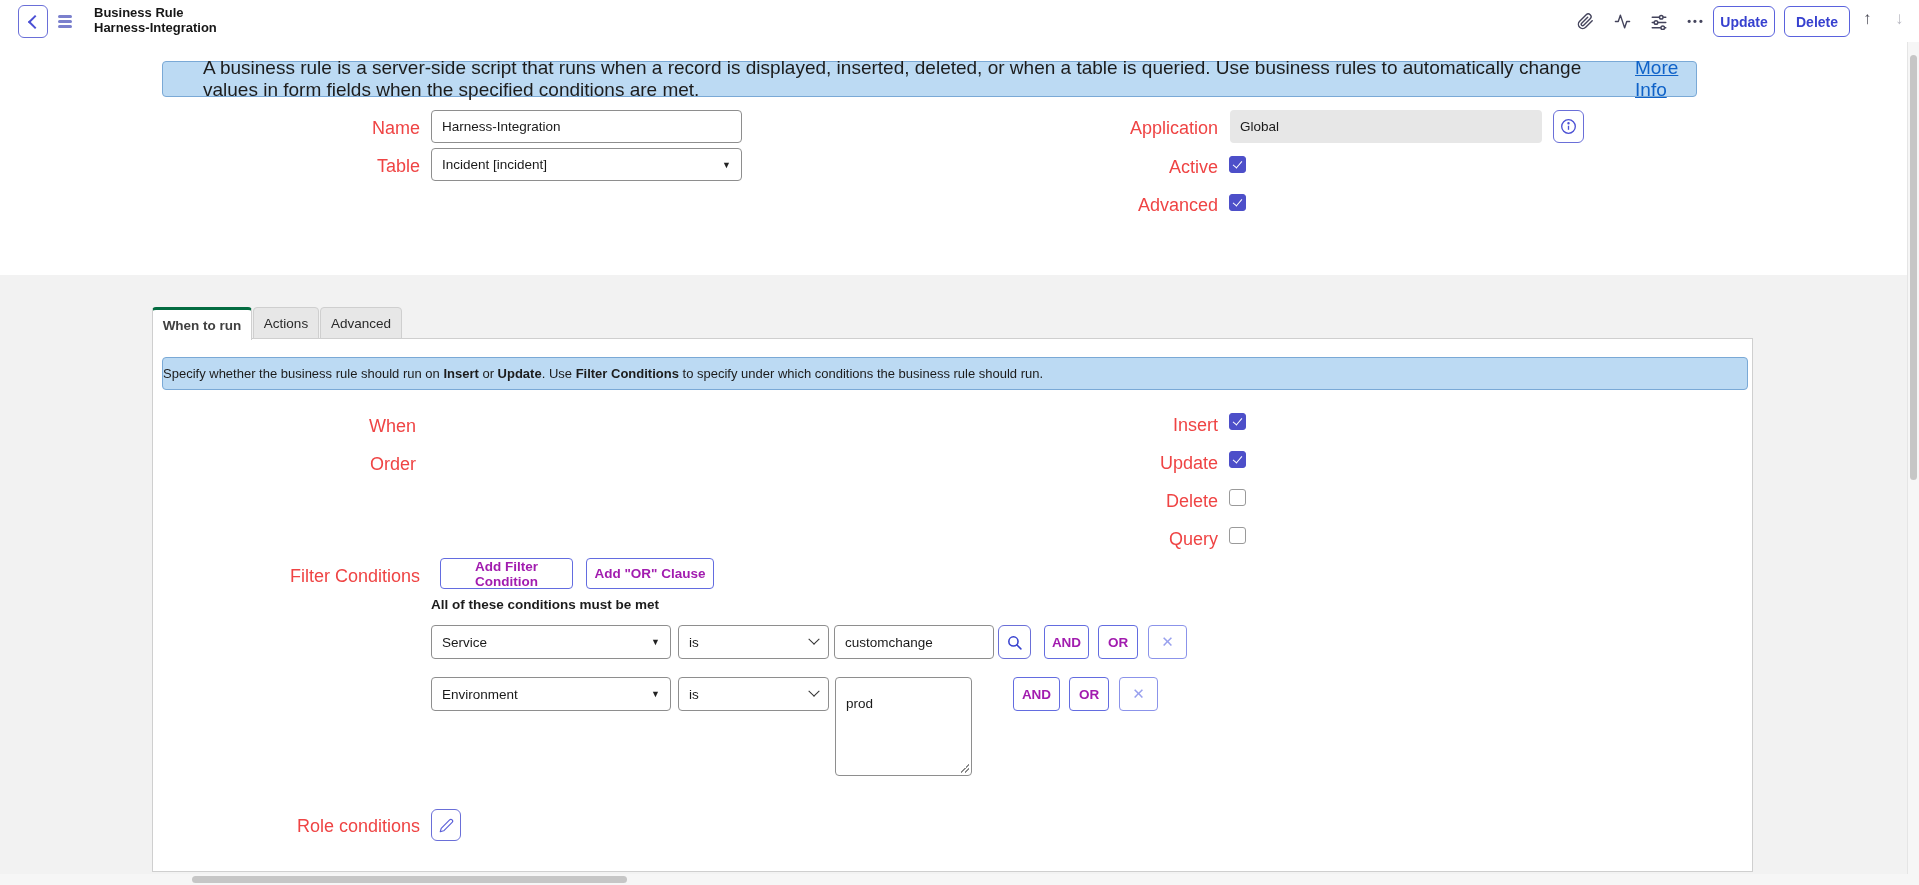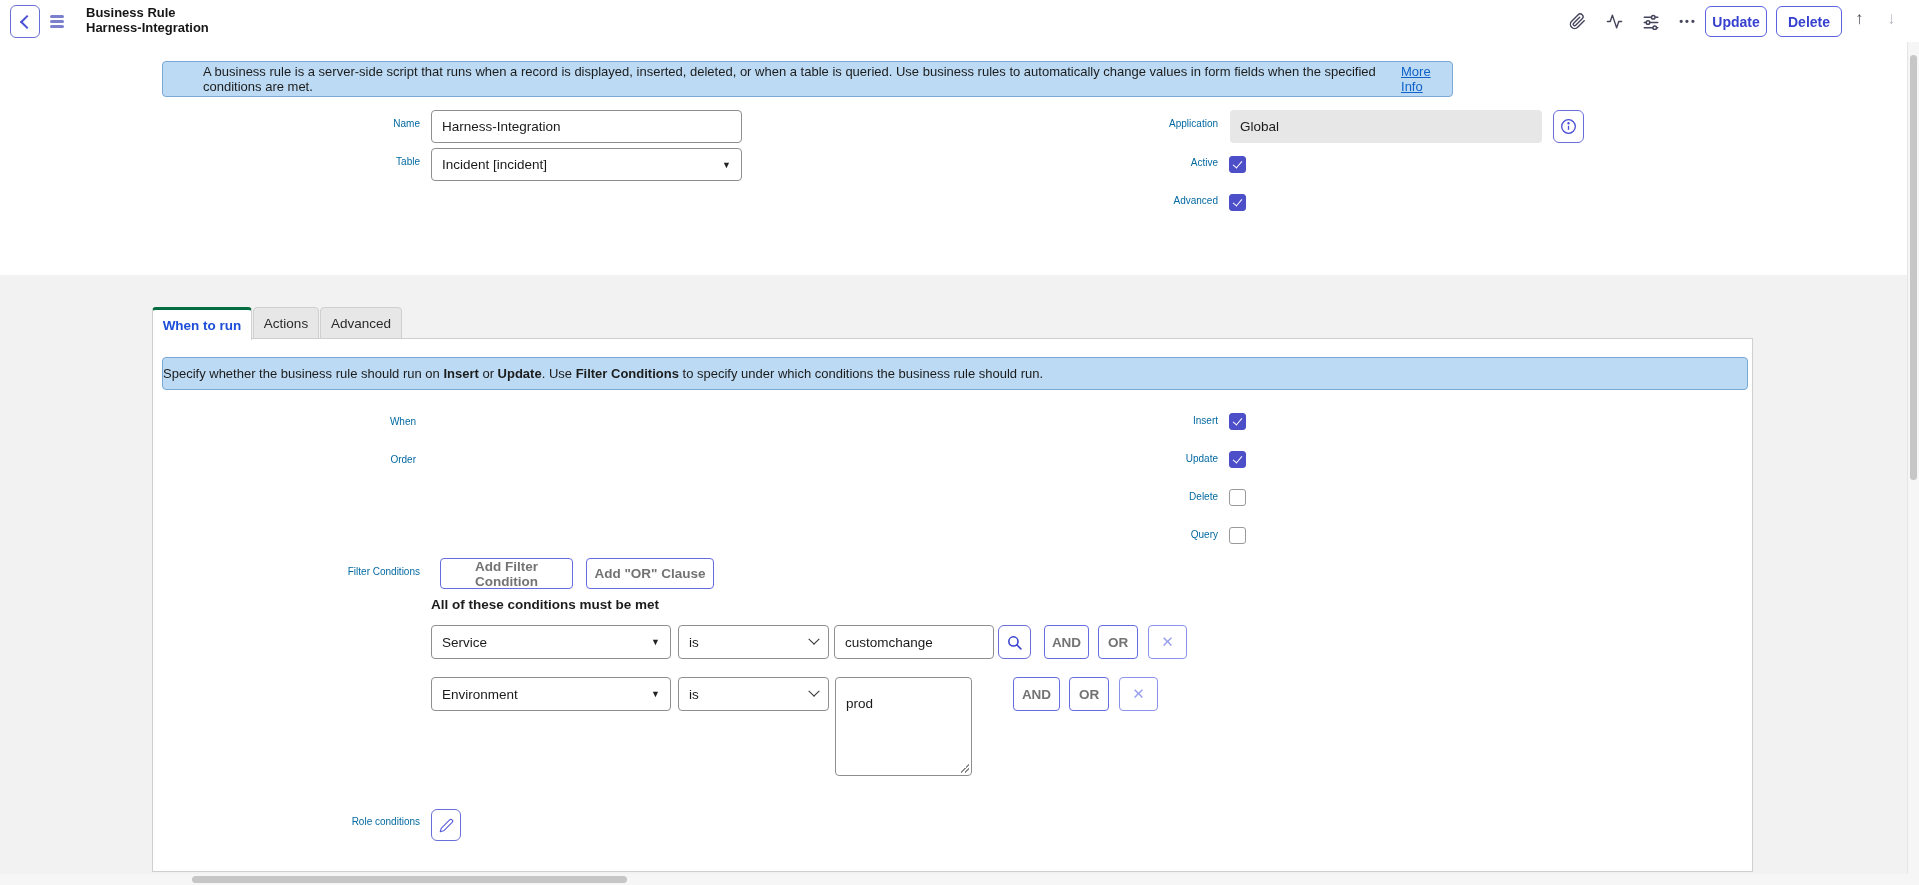--- a/index.html
+++ b/index.html
@@ -1,59 +1,59 @@
 <!DOCTYPE html>
 <html><head>
 <meta charset="utf-8">
 <style>
   html,body{margin:0;padding:0;background:#fff;font-family:"Liberation Sans",sans-serif;}
   #root{position:relative;width:1919px;height:885px;overflow:hidden;background:#fff;}
 
   
-  .header{position:absolute;top:0;left:0;width:1558px;height:42px;background:#fff;z-index:10;}
+  .header{position:absolute;top:0;left:8px;width:1558px;height:42px;background:#fff;z-index:10;}
   .back-btn{position:absolute;left:10px;top:5px;width:28px;height:31px;border:1px solid #6a6fd8;border-radius:6px;background:#fff;cursor:pointer;display:flex;align-items:center;justify-content:center;}
   .chev-left{width:8px;height:8px;border-left:2px solid #4a4fd4;border-bottom:2px solid #4a4fd4;transform:rotate(45deg);margin-left:3px;}
   .burger{position:absolute;left:50px;top:15px;width:14px;height:12px;cursor:pointer;}
   .burger i{display:block;height:2.5px;background:#7b80cd;border-radius:2px;margin-bottom:2.5px;}
   .titleblock{position:absolute;left:86px;top:5px;line-height:15px;}
   .titleblock .t1,.titleblock .t2{font-size:13px;font-weight:bold;color:#161616;}
   .hicon{position:absolute;top:11px;width:22px;height:20px;display:flex;align-items:center;justify-content:center;cursor:pointer;color:#44445c;}
   .dots{font-size:11px;letter-spacing:2px;color:#44445c;font-weight:bold;}
   .hbtn{position:absolute;top:6px;height:31px;background:#fff;border:1px solid #5a62dd;border-radius:6px;color:#3741cf;font-weight:bold;font-size:14px;display:flex;align-items:center;justify-content:center;cursor:pointer;box-sizing:border-box;}
   .nav-arrow{position:absolute;top:9px;font-size:17px;cursor:pointer;}
 
   
-  .info-banner{position:absolute;left:162px;top:61px;width:1291px;height:36px;background:#bcdaf3;border:1px solid #7aa9d6;border-radius:4px;box-sizing:border-box;display:flex;align-items:center;padding-left:40px;font-size:13px;color:#1c1c1c;}
+  .info-banner{position:absolute;left:162px;top:61px;width:1535px;height:36px;background:#bcdaf3;border:1px solid #7aa9d6;border-radius:4px;box-sizing:border-box;display:flex;align-items:center;padding-left:40px;font-size:19px;color:#1c1c1c;}
   .info-banner a{color:#0f62c8;text-decoration:underline;cursor:pointer;margin-left:4px;}
   .tab-banner{position:absolute;left:162px;top:357px;width:1586px;height:33px;background:#bcdaf3;border:1px solid #7aa9d6;border-radius:4px;box-sizing:border-box;display:flex;align-items:center;font-size:13px;color:#1c1c1c;z-index:6;}
   .tab-banner b{font-weight:bold;}
 
   
-  .flabel{position:absolute;width:190px;text-align:right;font-size:10px;color:#0369a1;z-index:6;}
+  .flabel{position:absolute;width:190px;text-align:right;font-size:18px;color:#ef4444;z-index:6;}
   .tbox{position:absolute;background:#fff;border:1px solid #8e8e8e;border-radius:4px;font-size:13.5px;color:#1a1a1a;display:flex;align-items:center;padding:0 10px;box-sizing:border-box;z-index:6;}
   .tbox.right{justify-content:flex-end;}
   .selbox{justify-content:space-between;cursor:pointer;}
   .readonly{background:#e7e7e7;border:none;}
   .tri{font-size:9px;color:#222;}
   .chev-dn{width:7px;height:7px;border-right:1.7px solid #333;border-bottom:1.7px solid #333;transform:rotate(45deg) translate(-2px,-2px);}
   .focused{border:2px solid #444ce0;box-shadow:0 0 0 3px #cdd0f5;}
   .cb{position:absolute;width:17px;height:17px;border:1px solid #9a9a9a;border-radius:3px;background:#fff;box-sizing:border-box;cursor:pointer;z-index:6;}
   .cb.checked{background:#4d4fc9;border-color:#4d4fc9;}
   .cb.checked::after{content:'';position:absolute;left:5px;top:2px;width:4px;height:8px;border-right:1.8px solid #fff;border-bottom:1.8px solid #fff;transform:rotate(40deg);}
   .iconbtn{position:absolute;background:#fff;border:1px solid #6a6fd8;border-radius:6px;display:flex;align-items:center;justify-content:center;cursor:pointer;box-sizing:border-box;z-index:6;}
 
   
   .grayzone{position:absolute;left:0;top:275px;width:1919px;height:610px;background:#f2f2f2;z-index:1;}
   .tab{position:absolute;top:307px;height:32px;box-sizing:border-box;display:flex;align-items:center;justify-content:center;font-size:13.5px;cursor:pointer;z-index:7;}
-  .tab.active{background:#fff;border:1px solid #cfcfcf;border-bottom:none;border-top:3px solid #046c41;color:#1d4ed8;font-weight:bold;border-radius:4px 4px 0 0;height:33px;}
+  .tab.active{background:#fff;border:1px solid #cfcfcf;border-bottom:none;border-top:3px solid #046c41;color:#404040;font-weight:bold;border-radius:4px 4px 0 0;height:33px;}
   .tab.idle{background:#e7e7e7;border:1px solid #cfcfcf;color:#2a2a2a;border-radius:4px 4px 0 0;}
   .panel{position:absolute;left:152px;top:338px;width:1601px;height:534px;background:#fff;border:1px solid #cfcfcf;box-sizing:border-box;z-index:5;}
 
   
-  .obtn{position:absolute;background:#fff;border:1px solid #636ce0;border-radius:4px;color:#737373;font-weight:bold;font-size:13.5px;display:flex;align-items:center;justify-content:center;cursor:pointer;box-sizing:border-box;z-index:6;}
+  .obtn{position:absolute;background:#fff;border:1px solid #636ce0;border-radius:4px;color:#a21caf;font-weight:bold;font-size:13.5px;display:flex;align-items:center;justify-content:center;cursor:pointer;box-sizing:border-box;z-index:6;}
   .obtn.lite{color:#98a0ee;border-color:#8b93ea;font-size:15px;font-weight:normal;}
   .statictext{position:absolute;font-size:13.5px;color:#1c1c1c;z-index:6;}
   .bold{font-weight:bold;}
 
   .tarea{position:absolute;background:#fff;border:1px solid #8e8e8e;border-radius:4px;font-size:13.5px;color:#1a1a1a;padding:18px 10px;box-sizing:border-box;z-index:6;}
   .resize-grip{position:absolute;right:2px;bottom:2px;width:10px;height:10px;background:
     linear-gradient(135deg,transparent 0 55%,#8a8a8a 55% 62%,transparent 62% 75%,#8a8a8a 75% 82%,transparent 82%);}
 
   
   .vtrack{position:absolute;right:0;top:42px;width:11px;height:843px;background:#f6f6f6;border-left:1px solid #e5e5e5;z-index:20;}

